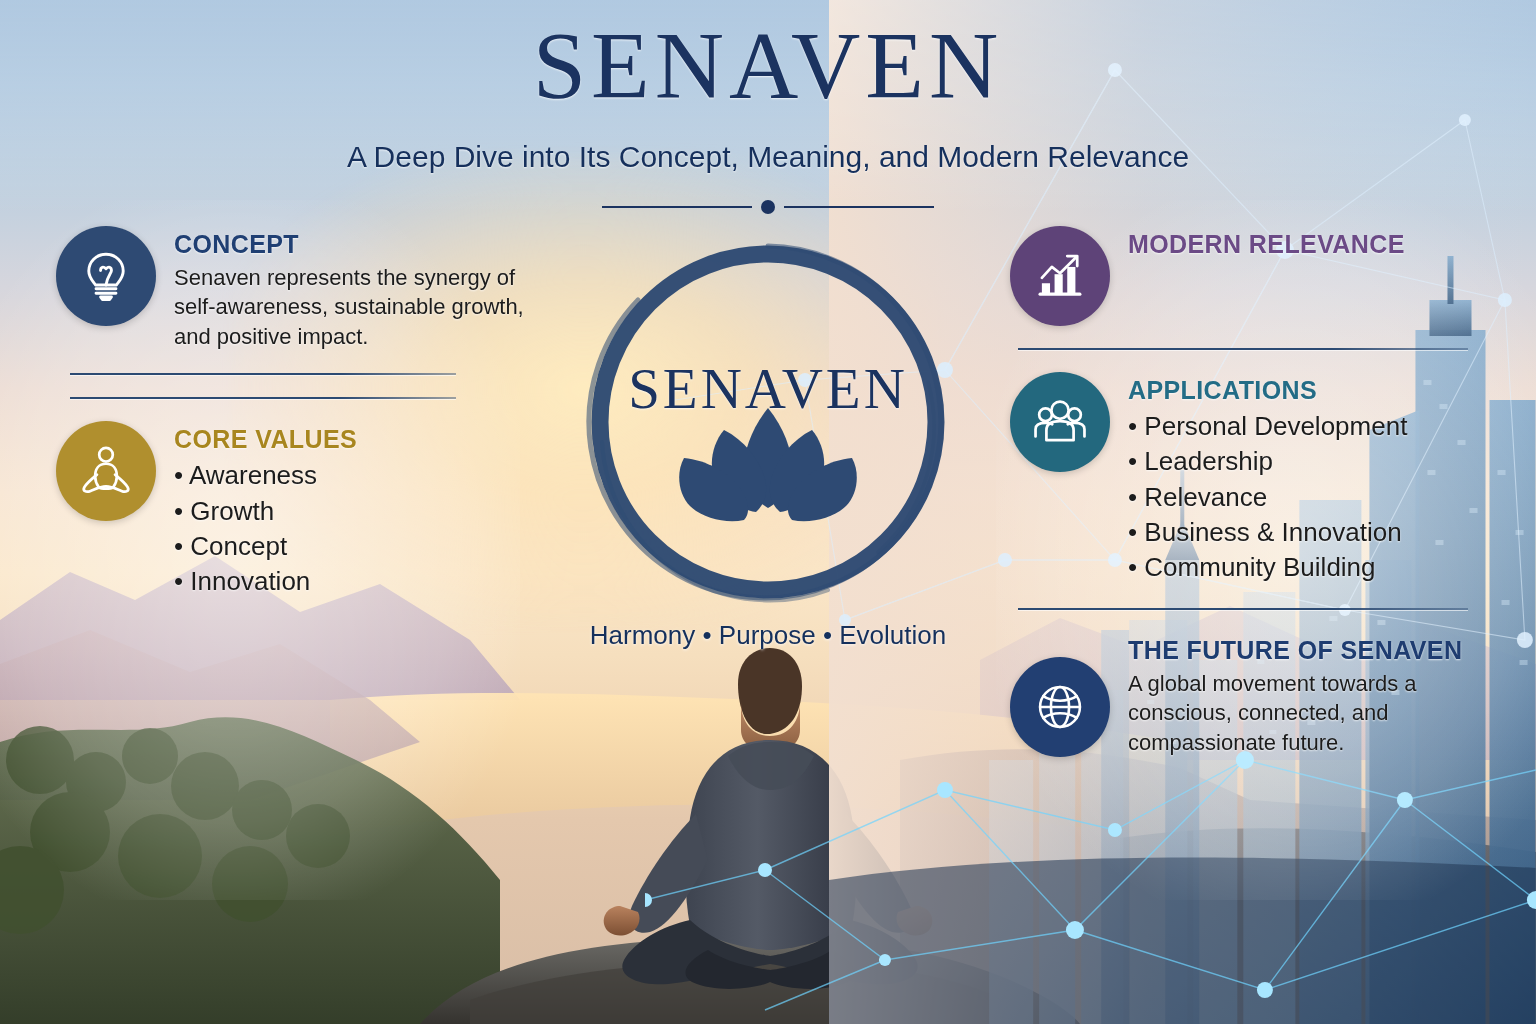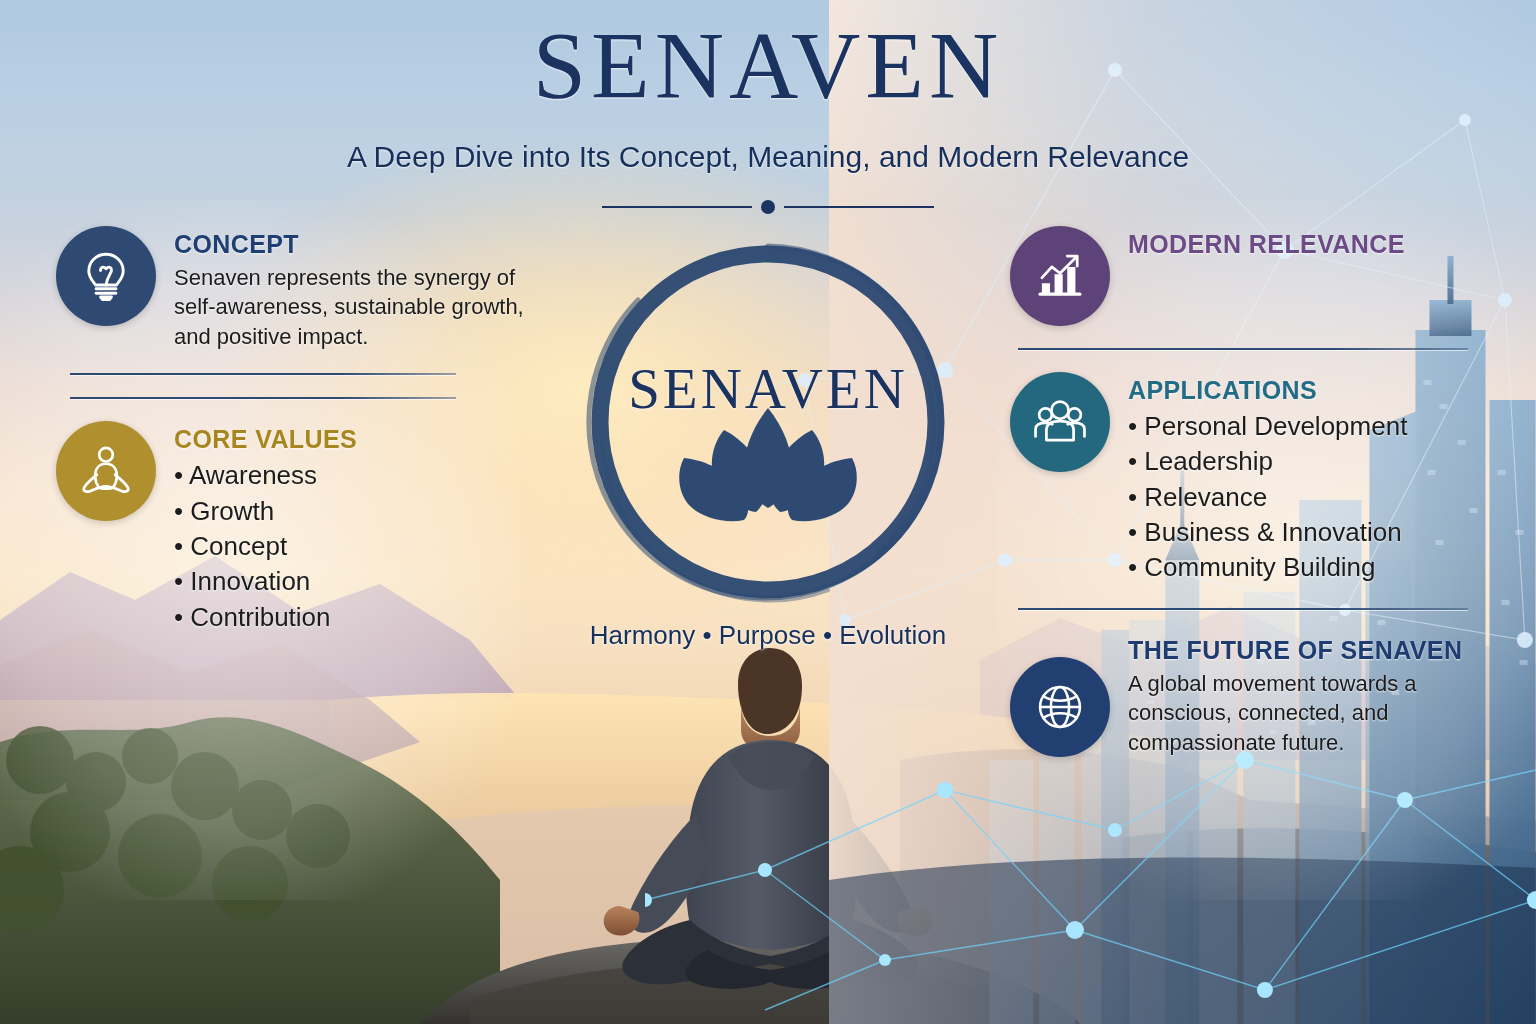--- a/index.html
+++ b/index.html
@@ -410,21 +410,20 @@
             <path d="M24 50 C27 52 37 52 40 50"></path>
           </svg>
         </div>
         <div class="txt">
           <p class="head" style="color:#A8861F">CORE VALUES</p>
           <ul class="body">
               <li>Awareness</li>
               <li>Growth</li>
               <li>Concept</li>
               <li>Innovation</li>
-              <li>Contribution</li>
             </ul>
         </div>
       </div>
 
     </div>
 
     <div class="col col-right">
 
       <div class="block b1">
         <div class="icon" style="background:#5E4378">

